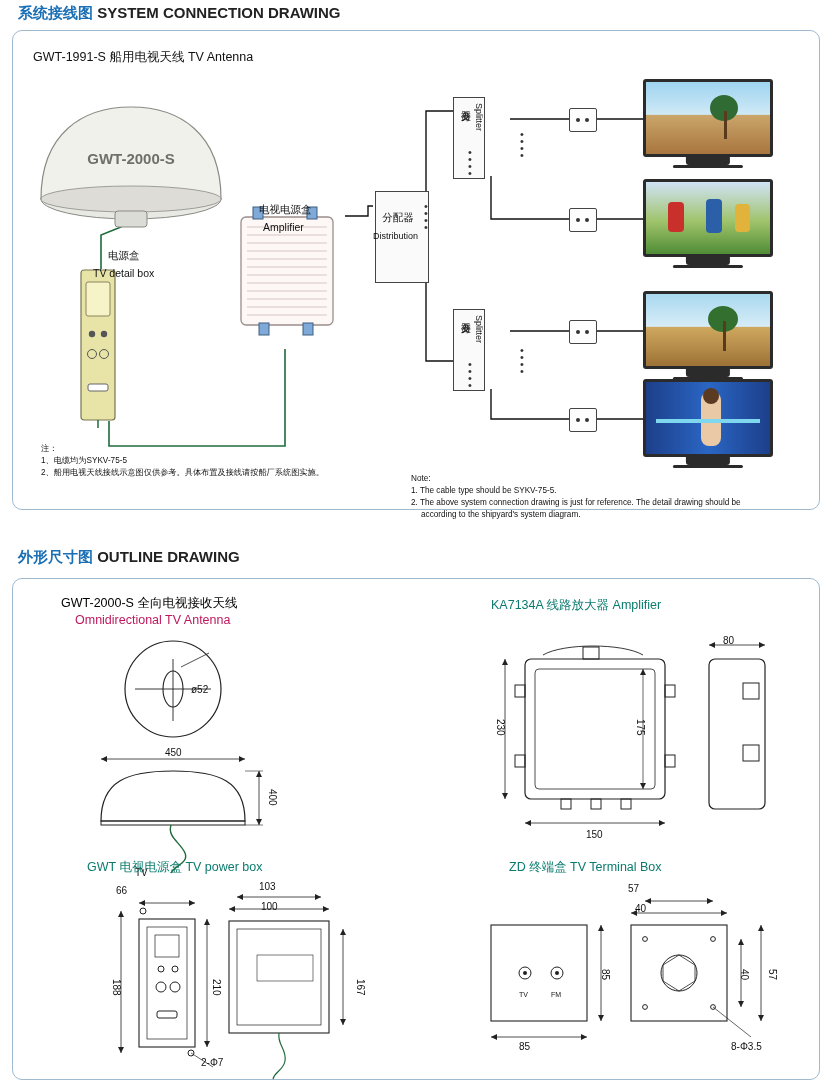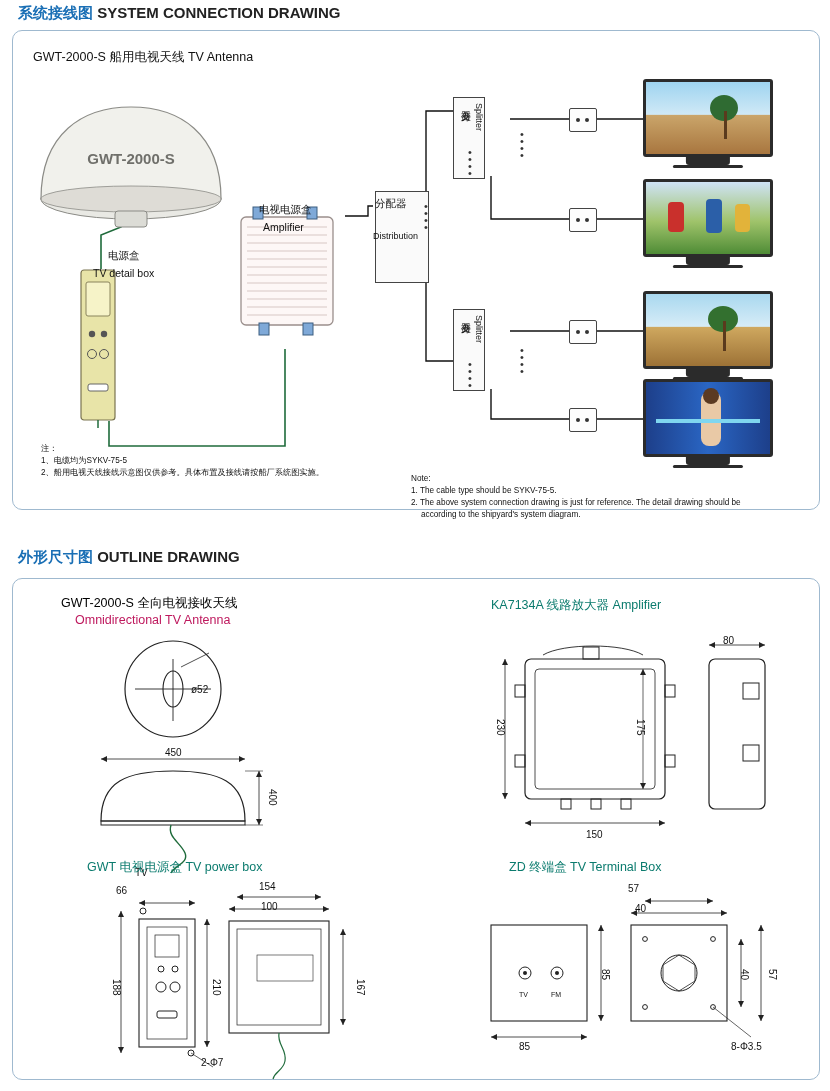--- a/index.html
+++ b/index.html
@@ -33,21 +33,21 @@
 </head>
 <body>
 
 <div class="sec-title" id="sys-title">
   <span class="cn">系统接线图</span>
   <span class="en">SYSTEM CONNECTION DRAWING</span>
 </div>
 
 <div class="panel" id="sys-panel">
 
-  <div class="ttl" style="left:20px;top:18px;">GWT-2000-S 船用电视天线  TV Antenna</div>
+  <div class="ttl" style="left:20px;top:18px;">GWT-1991-S 船用电视天线  TV Antenna</div>
 
   <svg width="806" height="478">
 
     <path d="M108,168 L108,196 L88,204 L88,238" fill="none" stroke="#1f6b3b" stroke-width="1.6"></path>
 
     <path d="M96,390 L96,415 L272,415 L272,318" fill="none" stroke="#1f6b3b" stroke-width="1.6"></path>
 
     <path d="M332,185 L355,185 L355,175 L360,175" fill="none" stroke="#111" stroke-width="1.4"></path>
 
     <path d="M413,160 L413,80 L440,80" fill="none" stroke="#111" stroke-width="1.4"></path>
@@ -105,21 +105,21 @@
     </g>
     <rect x="28" y="8" width="10" height="12" fill="#7fa9d8" stroke="#3d5e80"></rect>
     <rect x="82" y="8" width="10" height="12" fill="#7fa9d8" stroke="#3d5e80"></rect>
     <rect x="34" y="124" width="10" height="12" fill="#7fa9d8" stroke="#3d5e80"></rect>
     <rect x="78" y="124" width="10" height="12" fill="#7fa9d8" stroke="#3d5e80"></rect>
   </svg>
   <div class="lbl" style="left:246px;top:172px;">电视电源盒</div>
   <div class="lbl" style="left:250px;top:190px;">Amplifier</div>
 
   <div class="box" style="left:362px;top:160px;width:52px;height:90px;"></div>
-  <div class="lbl center" style="left:362px;top:166px;width:46px;text-align:left;">分配器</div>
+  <div class="lbl center" style="left:362px;top:180px;width:46px;text-align:center;">分配器</div>
   <div class="lbl center" style="left:360px;top:200px;width:56px;text-align:left;font-size:9px;">Distribution</div>
 
   <div class="box" style="left:440px;top:66px;width:30px;height:80px;"></div>
   <div class="lbl vert" style="left:446px;top:72px;font-size:10px;">分支器</div>
   <div class="lbl" style="left:460px;top:72px;font-size:9px;writing-mode:vertical-rl;">Splitter</div>
   <div class="dots" style="left:450px;top:118px;width:14px;">•<br>•<br>•<br>•</div>
 
   <div class="box" style="left:440px;top:278px;width:30px;height:80px;"></div>
   <div class="lbl vert" style="left:446px;top:284px;font-size:10px;">分支器</div>
   <div class="lbl" style="left:460px;top:284px;font-size:9px;writing-mode:vertical-rl;">Splitter</div>
@@ -305,21 +305,21 @@
     <path d="M34,12 l6,-3 v6 z" fill="#222"></path>
       <path d="M118,12 l-6,-3 v6 z" fill="#222"></path>
     <line x1="140" y1="44" x2="140" y2="140" stroke="#222" stroke-width="0.8"></line>
     <path d="M140,44 l-3,6 h6 z" fill="#222"></path>
       <path d="M140,140 l-3,-6 h6 z" fill="#222"></path>
     <path d="M76,148 C74,160 84,164 82,176 C80,186 72,186 70,194" fill="none" stroke="#1f6b3b" stroke-width="1.2"></path>
   </svg>
   <div class="lbl dim" style="left:103px;top:306px;">66</div>
   <div class="lbl dim" style="left:96px;top:400px;writing-mode:vertical-rl;">188</div>
   <div class="lbl dim" style="left:196px;top:400px;writing-mode:vertical-rl;">210</div>
-  <div class="lbl dim" style="left:246px;top:302px;">154</div>
+  <div class="lbl dim" style="left:246px;top:302px;">103</div>
   <div class="lbl dim" style="left:248px;top:322px;">100</div>
   <div class="lbl dim" style="left:340px;top:400px;writing-mode:vertical-rl;">167</div>
   <div class="lbl dim" style="left:188px;top:478px;">2-Φ7</div>
 
   <div class="ttl teal" style="left:496px;top:280px;color:#0b7b6e;">ZD 终端盒  TV  Terminal  Box</div>
 
   <svg width="330" height="180" style="left:456px;top:318px;">
 
     <rect x="22" y="28" width="96" height="96" fill="none" stroke="#222" stroke-width="1.1"></rect>
     <circle cx="56" cy="76" r="6" fill="none" stroke="#222"></circle>

